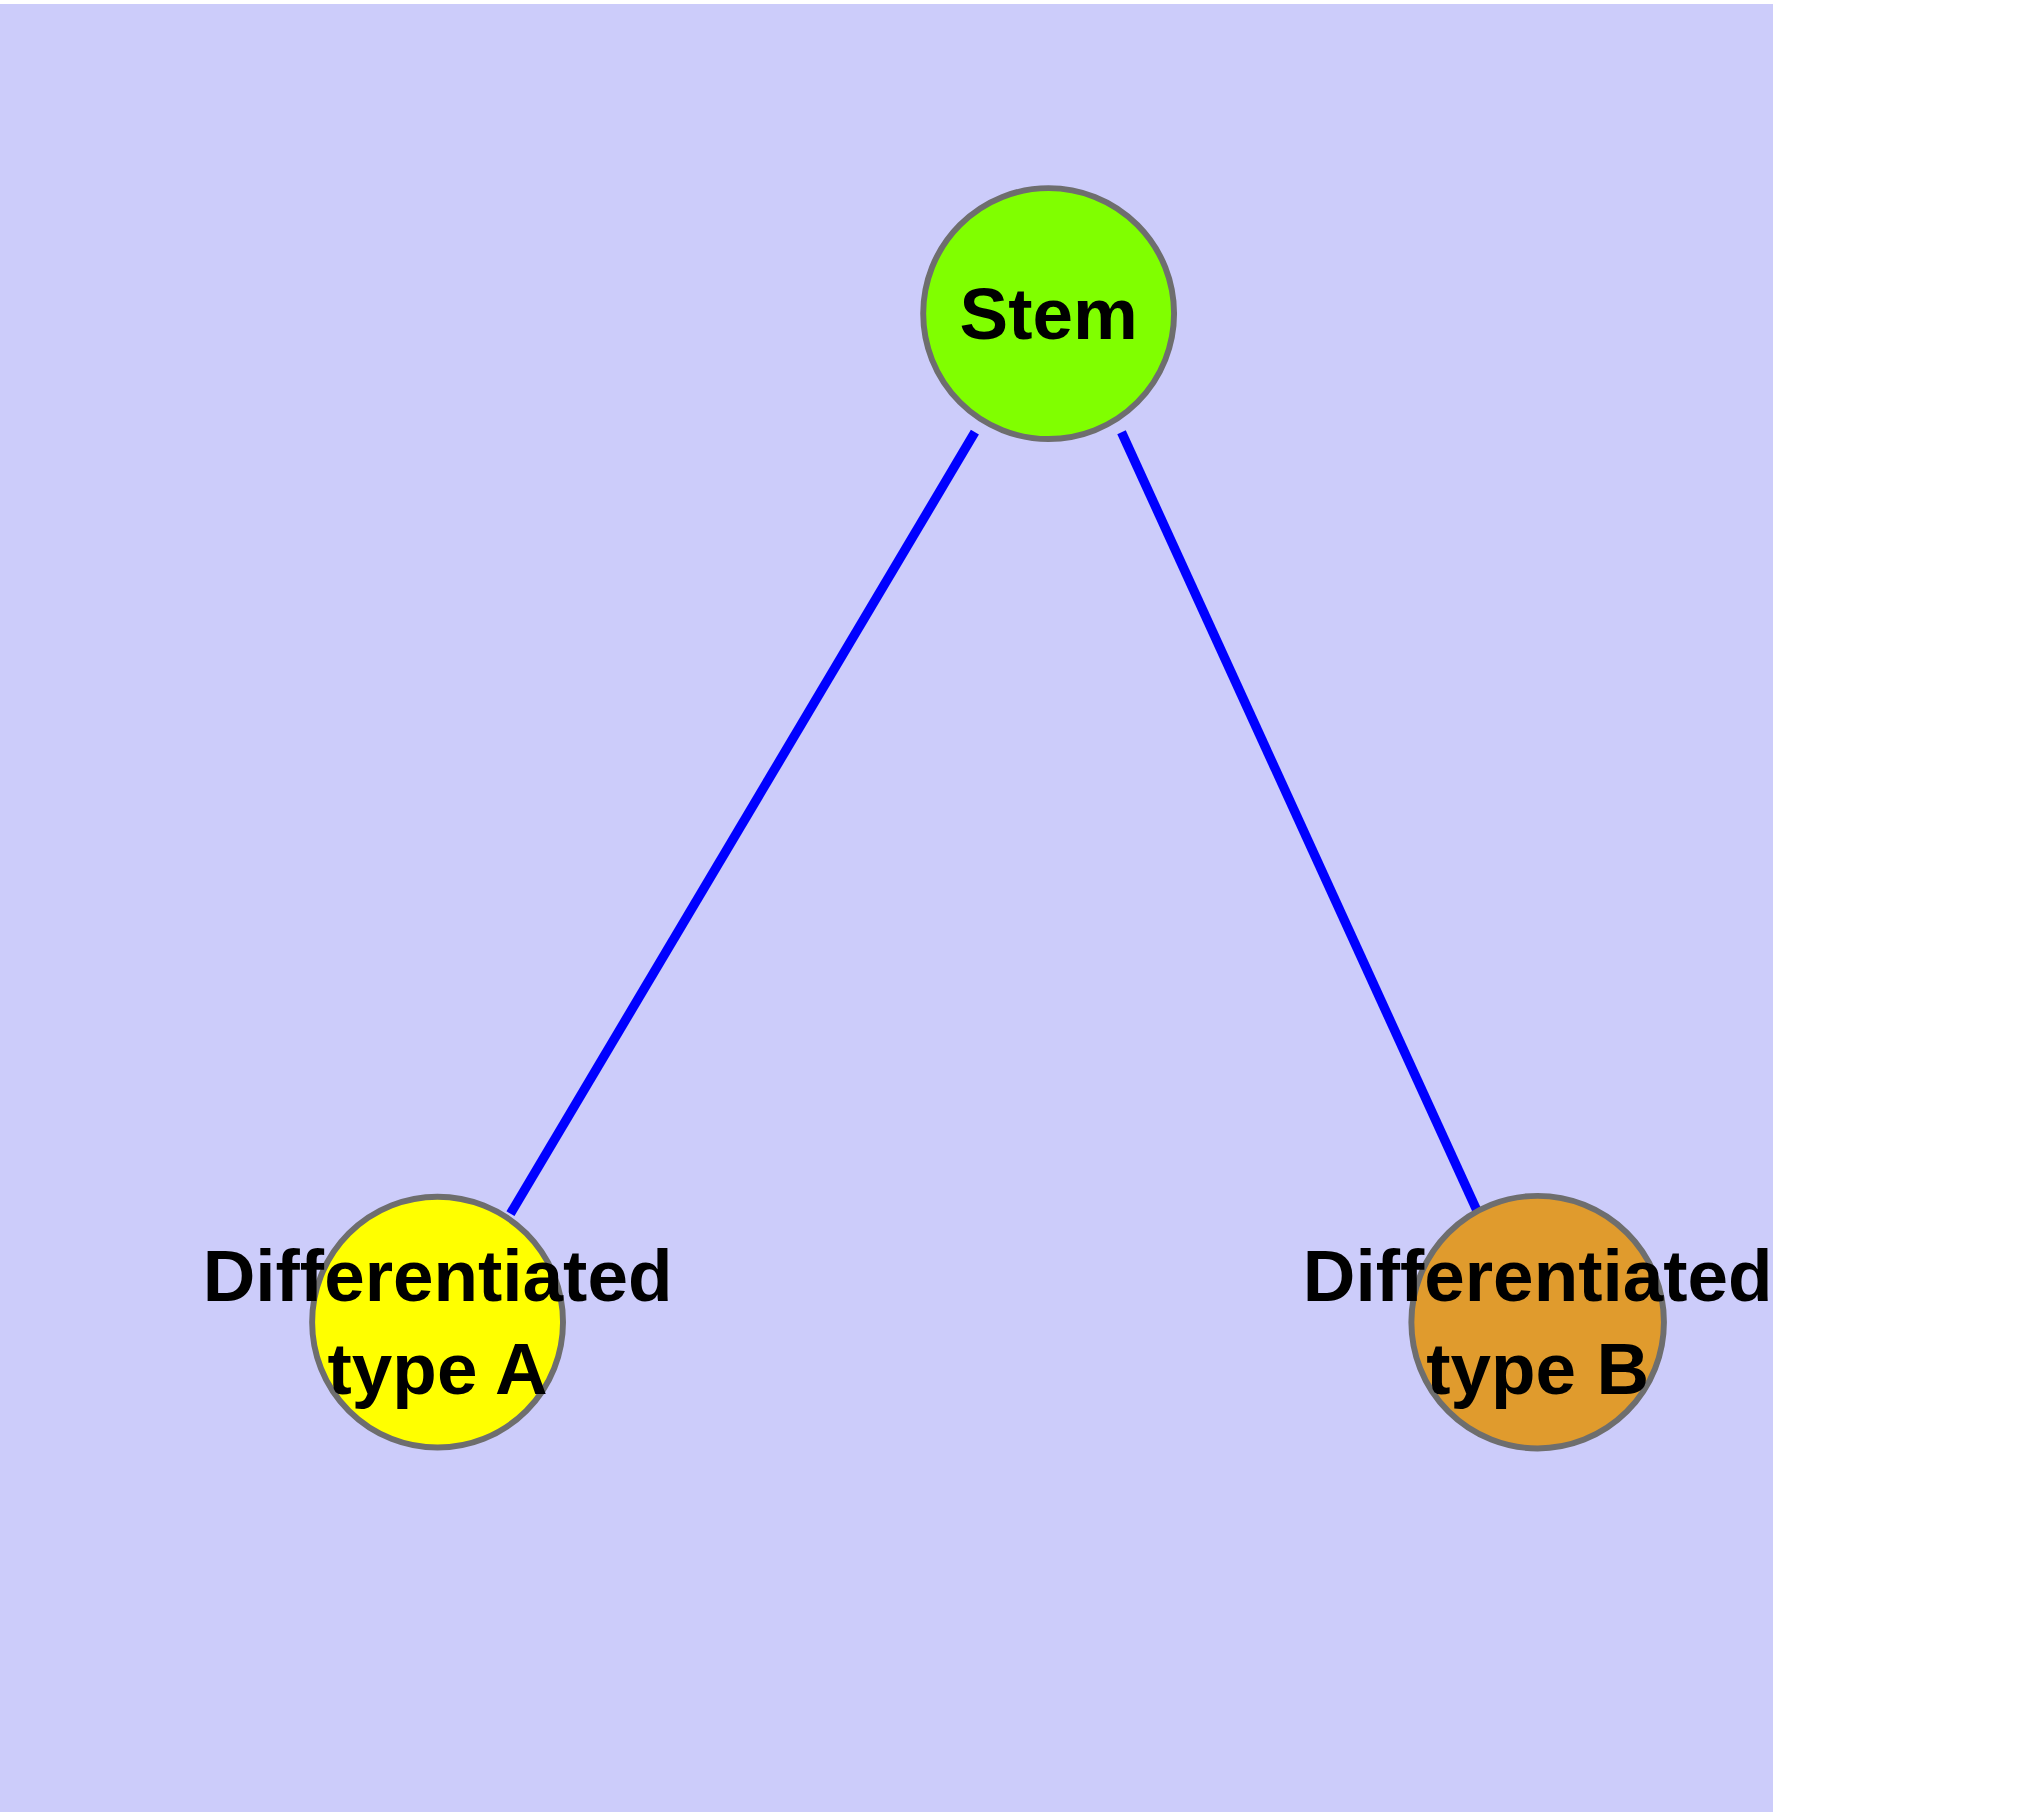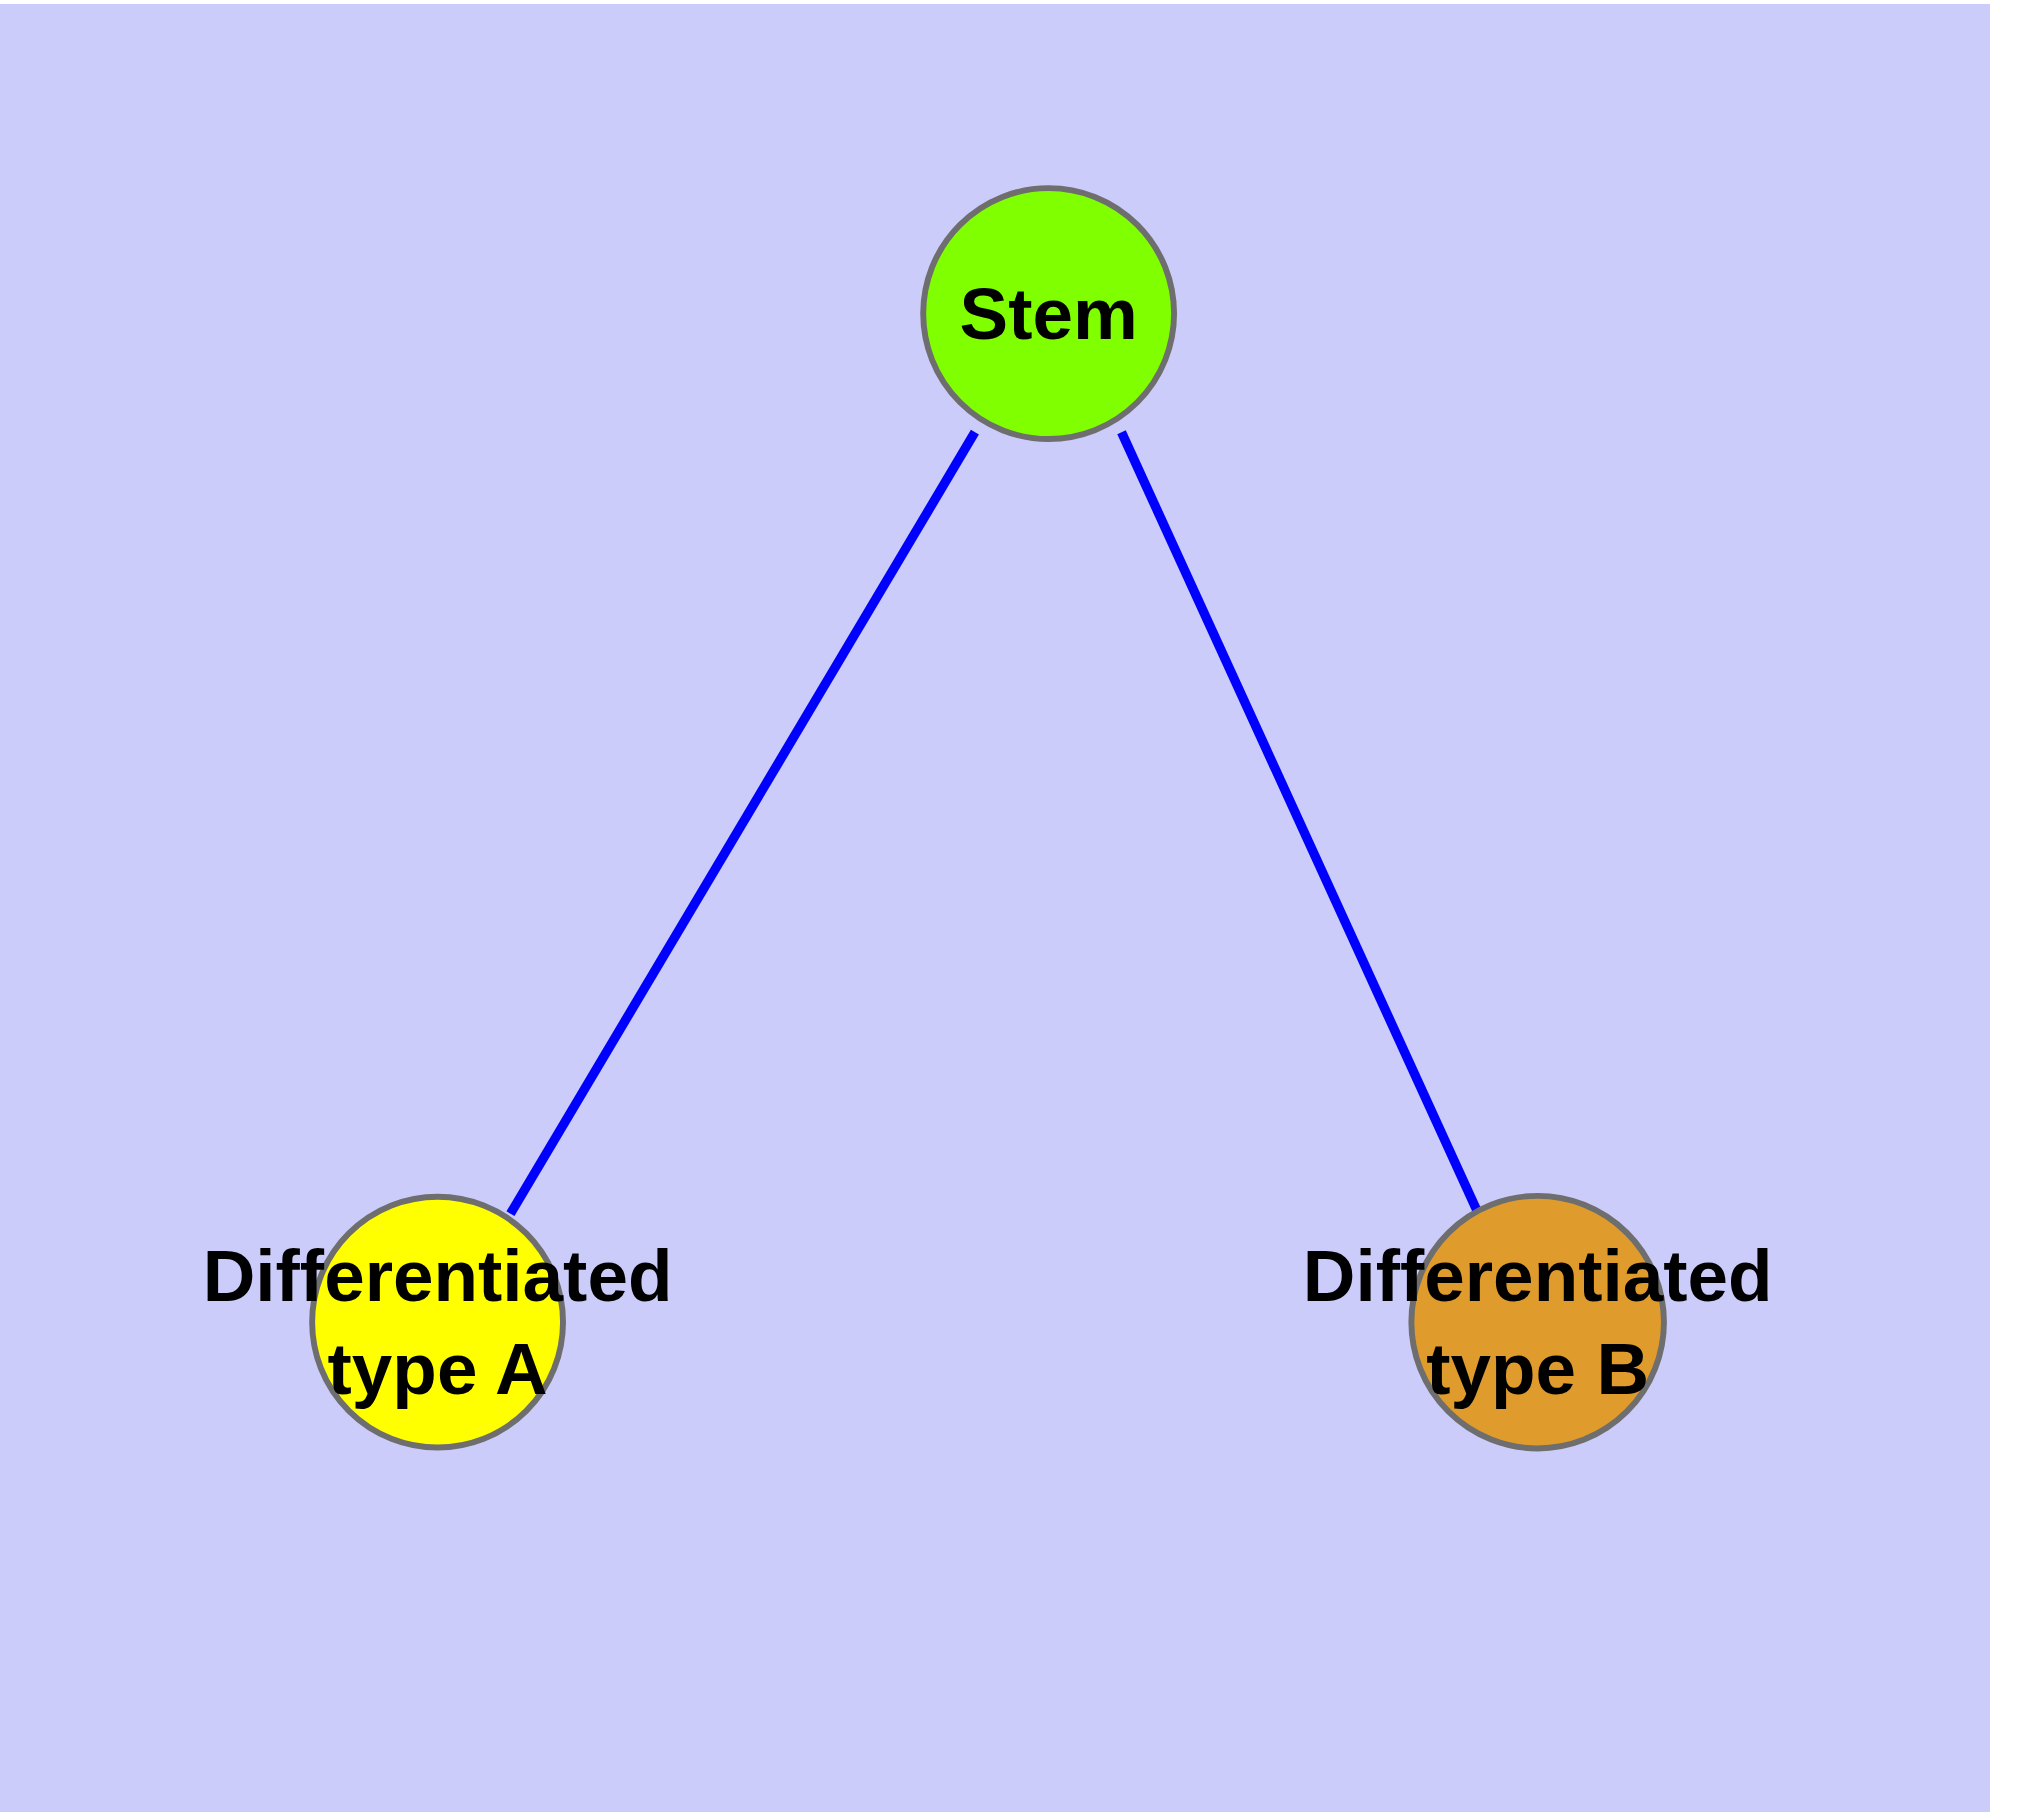--- a/index.html
+++ b/index.html
@@ -45,21 +45,21 @@
     fill: #000000;
     text-anchor: middle;
     dominant-baseline: alphabetic;
     paint-order: normal;
     white-space: pre;
   }
 </style>
 </head>
 <body>
 
-<div id="canvas" style="width: 1990px; height: 1812px; background: rgb(255, 255, 255);">
+<div id="canvas" style="width: 1773px; height: 1812px; background: rgb(255, 255, 255);">
   <div id="plot-area" style="background: rgb(204, 204, 250); width: 2021px; height: 1808px;"></div>
 
   <svg id="graph-svg" viewBox="0 0 2384 2138" xmlns="http://www.w3.org/2000/svg">
 
     <g>
       <line class="edge-line" x1="1150" y1="510" x2="602" y2="1432" stroke="#0000ff" stroke-width="11"></line>
       <line class="edge-line" x1="1323" y1="510" x2="1744" y2="1432" stroke="#0000ff" stroke-width="11"></line>
     </g>
 
     <g>

